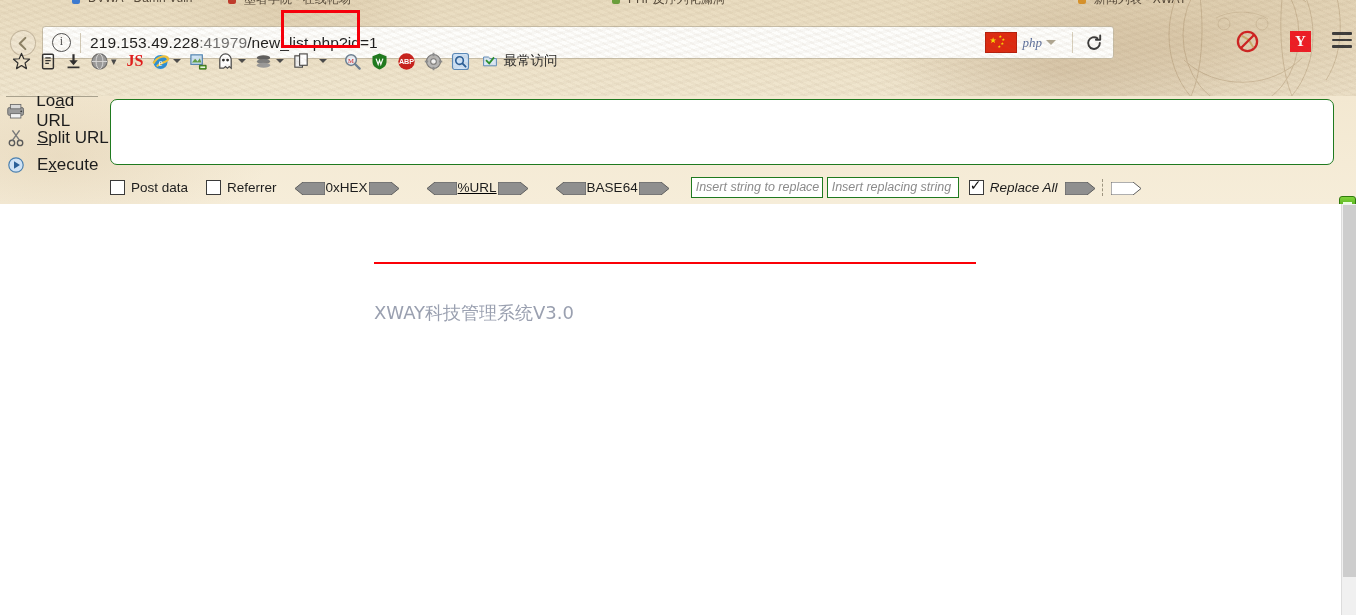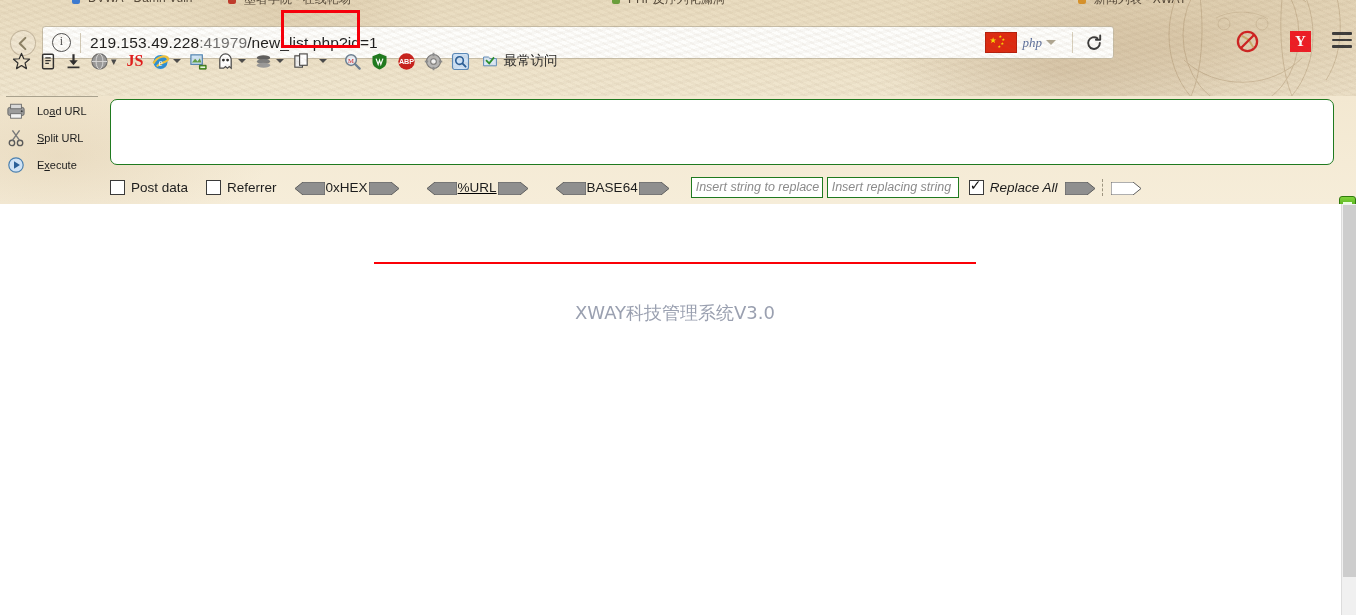--- a/index.html
+++ b/index.html
@@ -149,21 +149,21 @@
     position: absolute; top: -19px; height: 20px; display: flex; align-items: center;
     font-size: 13.5px; color: #1d1d1d; white-space: nowrap;
     font-family: "Liberation Sans", sans-serif;
   }
 
   .hb-left { position: absolute; left: 6px; top: 2px; width: 104px; }
   .hb-act {
     display: flex; align-items: center; height: 25px; margin-bottom: 2px;
   }
   .hb-act .lbl {
-    font-size: 11px; color: #1d1d1d; margin-left: 11px;
+    font-size: 17px; color: #1d1d1d; margin-left: 11px;
     font-family: "Liberation Sans", sans-serif;
   }
   .hb-act .lbl u { text-decoration: underline; }
 
   .hb-textarea {
     position: absolute; left: 110px; top: 3px; width: 1224px; height: 66px;
     background: #ffffff; border: 1.6px solid #1f7a1f; border-radius: 7px;
     box-sizing: border-box;
   }
   .hb-zoom {
@@ -228,21 +228,21 @@
   }
   .notice-rule {
     margin-top: 22px; height: 2px; background: #fb0007; width: 602px;
   }
   .notice-body {
     margin-top: 37px; font-size: 18px; line-height: 32px; color: #9aa0b0;
     font-family: "DejaVu Sans", sans-serif; letter-spacing: .2px;
   }
   .notice-body p { margin: 0 0 26px 0; }
   .notice-sign {
-    margin-top: 8px; text-align: center; font-size: 18px; color: #9aa0b0;
+    margin-top: 8px; text-align: left; font-size: 18px; color: #9aa0b0;
     font-family: "DejaVu Sans", sans-serif;
   }
 
   
   .scroll-track {
     position: absolute; left: 1341px; top: 204px; width: 15px; height: 411px;
     background: #f0f0f0; border-left: 1px solid #dcdcdc;
   }
   .scroll-thumb {
     position: absolute; left: 1px; top: 1px; width: 13px; height: 372px;

